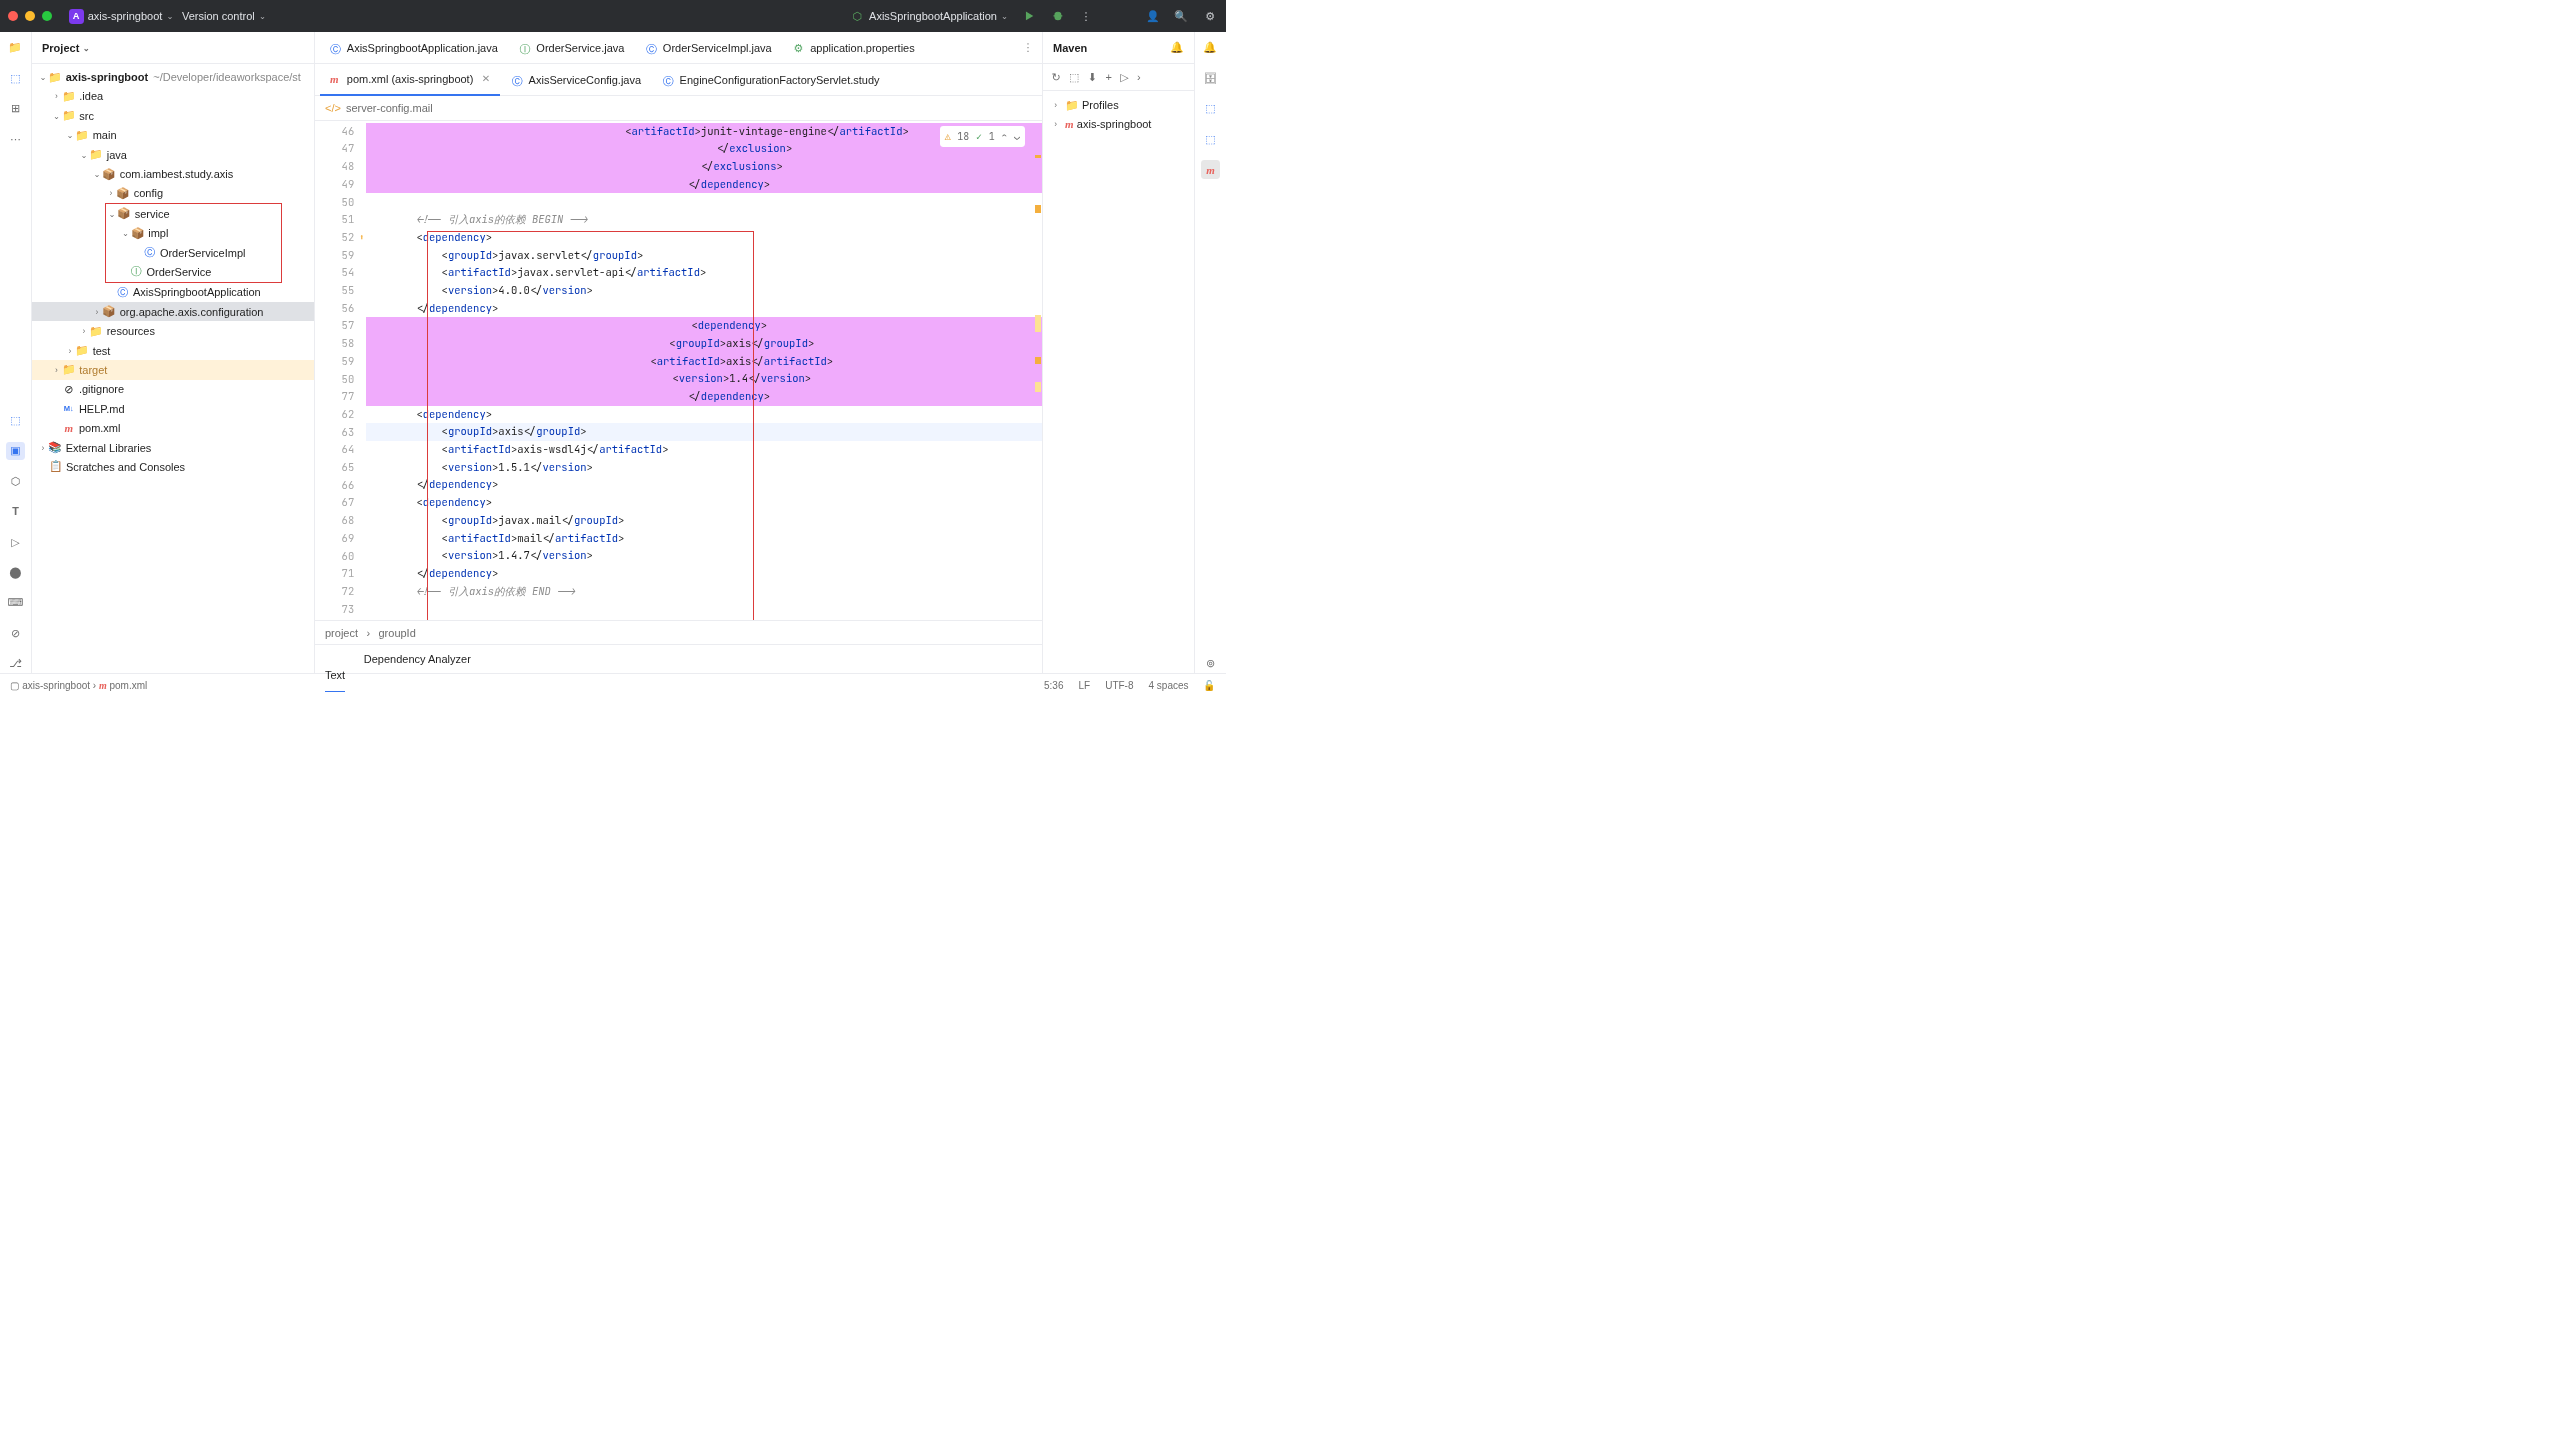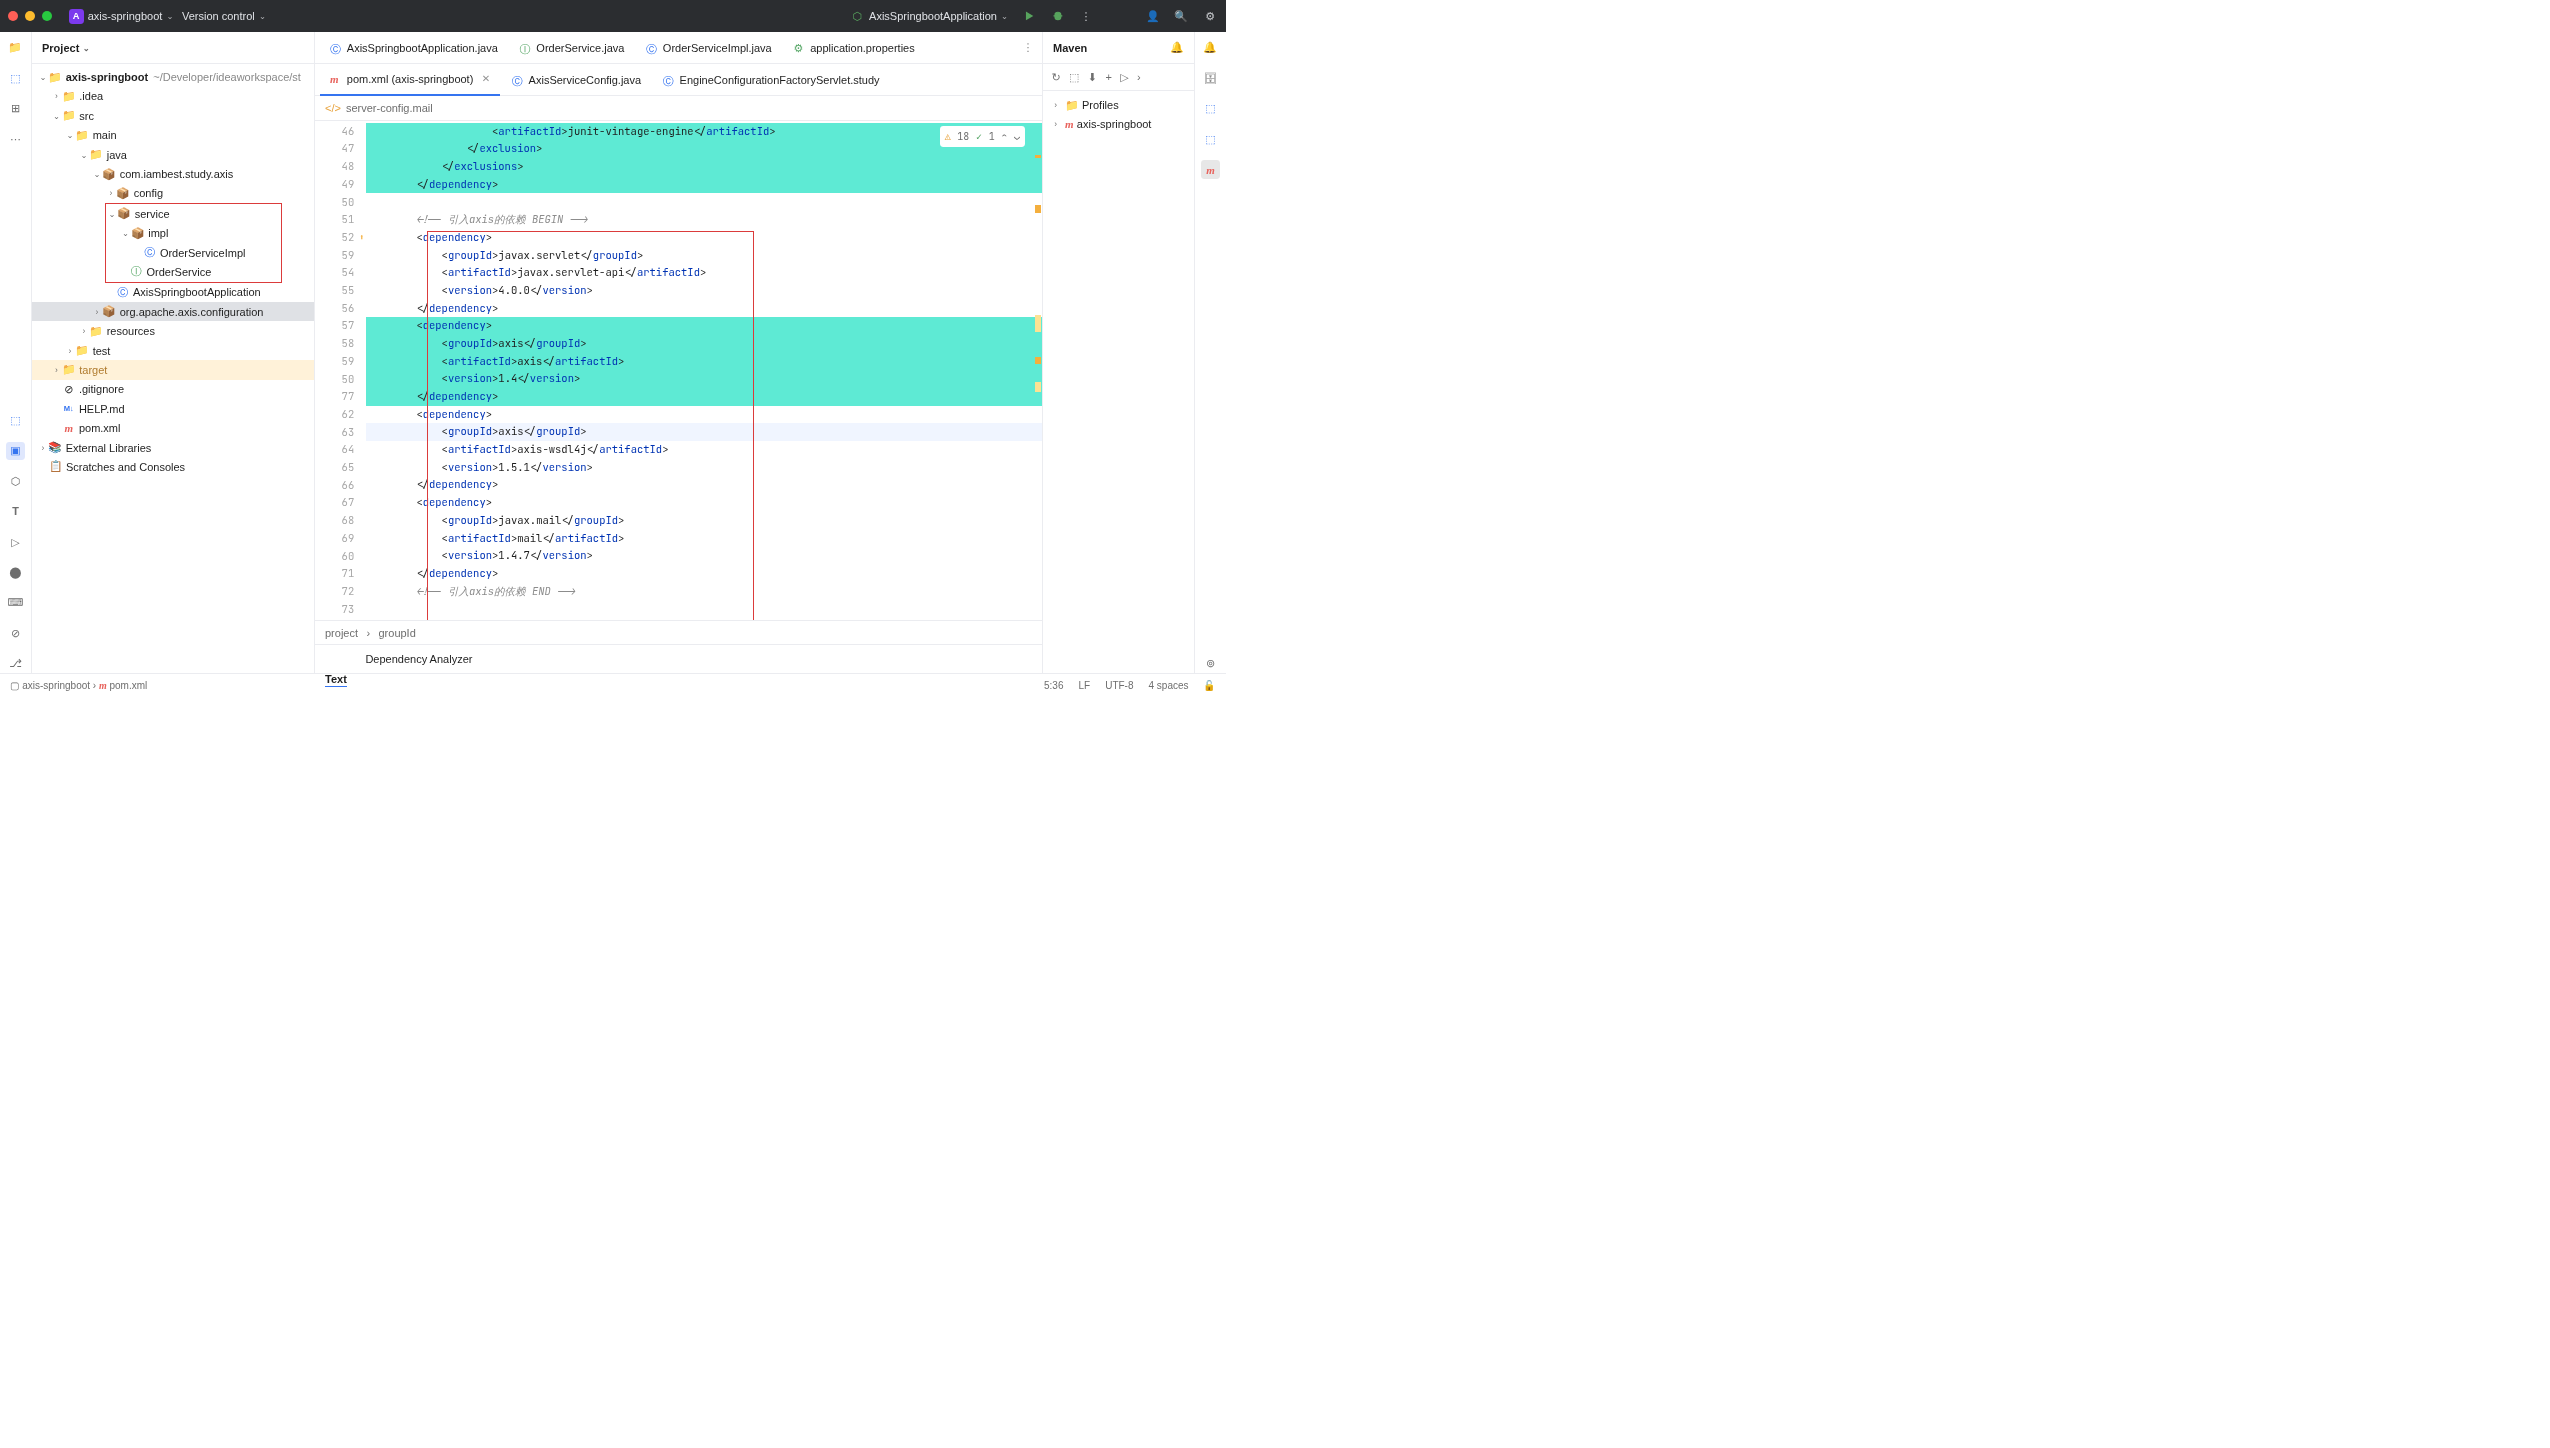--- a/index.html
+++ b/index.html
@@ -35,31 +35,31 @@
 .tabs1,.tabs2{ display:flex; align-items:center; height:32px; border-bottom:0.8px solid #ebecf0; padding-left:5px; gap:1.7px;}
 .tab{ padding:0 10px; height:32px; display:flex; align-items:center; gap:5px; cursor:pointer; font-size:11px; color:#1e1e1e;}
 .tab.active{ border-bottom:2.5px solid #3574f0; font-weight:500;}
 .tab .tx{opacity:.5; margin-left:3.4px; font-size:10px;}
 .tab-ic{width:11.8px;height:11.8px;display:inline-flex;}
 .crumb{height:25px;display:flex;align-items:center;padding:0 10px;color:#6e6e6e;font-size:11px;border-bottom:0.8px solid #ebecf0;gap:5px;}
 .editor-wrap{flex:1;display:flex;position:relative;overflow:hidden;}
 .gutter{width:51px;text-align:right;padding-right:11.8px;color:#a8a8a8;font-family:'JetBrains Mono',Menlo,monospace;font-size:10.5px;line-height:17.7px;padding-top:1.7px;}
 .code{flex:1;font-family:'JetBrains Mono',Menlo,monospace;font-size:10.5px;line-height:17.7px;padding-top:1.7px;position:relative;}
 .cline{height:17.7px;white-space:pre;}
-.hl-y{background:#5eead4;}
+.hl-y{background:#f0abfc;text-align:center;}
 .hl-b{background:#f0f5ff;}
 .tg{color:#0033b3;} .tx{color:#1e1e1e;} .cm{color:#8c8c8c;font-style:italic;}
 .red-ov{position:absolute;border:1.7px solid #db3b3b;left:61px;top:110px;width:327px;height:396px;pointer-events:none;}
 .insp{position:absolute;top:5px;right:17px;display:flex;align-items:center;gap:6.7px;font-size:10px;color:#6e6e6e;background:#fff;padding:1.7px 5px;border-radius:3.4px;}
 .warn-ic{color:#e8a33d;} .ok-ic{color:#59a869;}
 .vscroll{position:absolute;right:0;top:0;width:10px;height:100%;}
 .vsmark{position:absolute;right:0.8px;width:6.7px;height:3.4px;}
 .bcrumb2{height:23.6px;border-top:0.8px solid #ebecf0;display:flex;align-items:center;padding:0 10px;gap:8.4px;color:#6e6e6e;font-size:11px;}
 .subtabs{height:29px;border-top:0.8px solid #ebecf0;display:flex;align-items:center;padding:0 10px;gap:18.6px;font-size:11px;}
-.subtabs .st.active{border-bottom:1.7px solid #3574f0;font-weight:700;padding-bottom:1px;margin-top:42px;}
+.subtabs .st.active{border-bottom:1.7px solid #3574f0;font-weight:400;padding-bottom:10px;margin-top:42px;}
 .maven-panel{width:152px;border-left:0.8px solid #ebecf0;display:flex;flex-direction:column;}
 .maven-panel .panel-hd{justify-content:space-between;}
 .mvn-tb{height:27px;display:flex;align-items:center;gap:8.4px;padding:0 8.4px;color:#6e6e6e;border-bottom:0.8px solid #ebecf0;}
 .mvn-tree{padding:5px 6.7px;font-size:11px;}
 .mvn-row{display:flex;align-items:center;height:18.6px;gap:3.4px;}
 .status{height:23.6px;border-top:0.8px solid #ebecf0;display:flex;align-items:center;padding:0 10px;font-size:10px;color:#6e6e6e;gap:15px;}
 .status .sr{margin-left:auto;display:flex;gap:15px;}
 .m-ic{color:#e8635d;font-family:serif;font-style:italic;font-weight:bold;}
 </style>
 </head>

